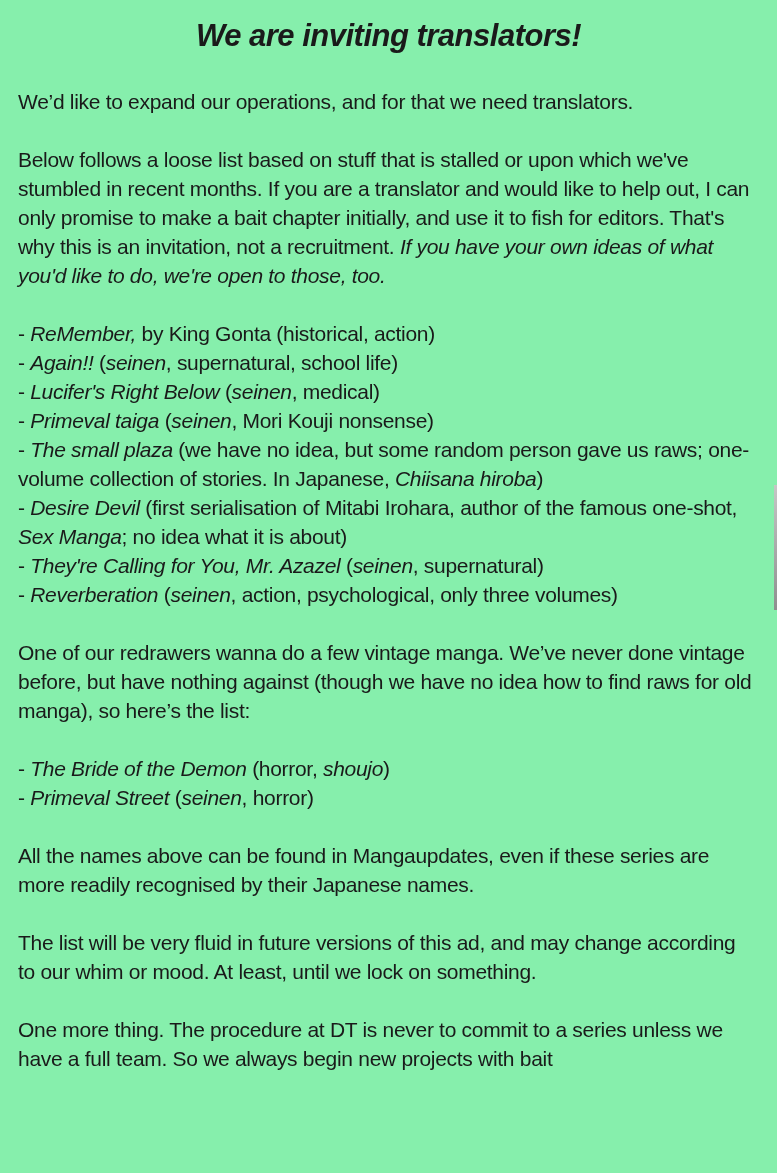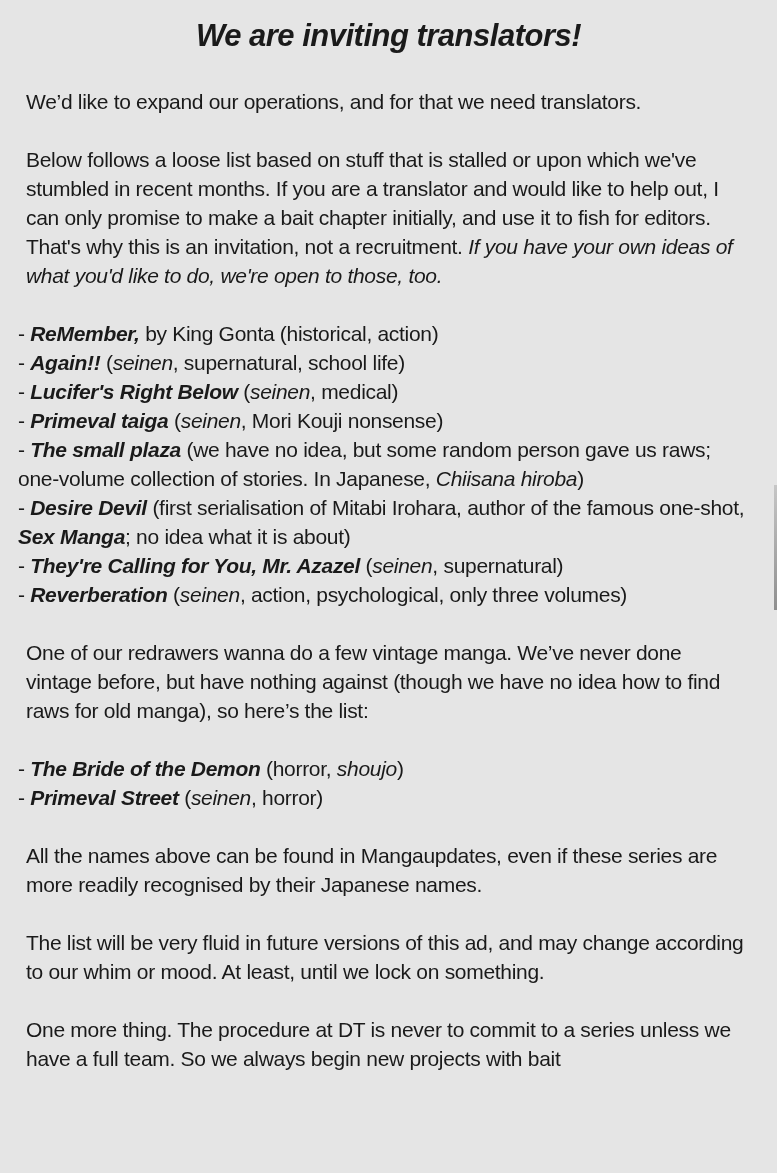--- a/index.html
+++ b/index.html
@@ -5,46 +5,46 @@
   html, body {
     margin: 0;
     padding: 0;
     background: #ffffff;
   }
   .page {
     position: relative;
     width: 777px;
     height: 1173px;
     overflow: hidden;
-    background: #e5e5e5;
+    background: #86efac;
     color: #1a1a1a;
     font-family: "Liberation Sans", "DejaVu Sans", sans-serif;
   }
   .title {
     margin: 14px 30px 0 30px;
     font-size: 31px;
     line-height: 44px;
     font-weight: 700;
     font-style: italic;
     text-align: center;
     letter-spacing: -0.5px;
   }
   .doc {
     padding: 0 20px 0 18px;
     font-size: 21px;
     line-height: 29px;
     letter-spacing: -0.3px;
   }
   .doc p {
-    margin: 29px 8px;
+    margin: 29px 0;
   }
   .doc .list {
     margin: 29px 0;
   }
-  .bi { font-weight: 700; font-style: italic; }
+  .bi { font-weight: 400; font-style: italic; }
   .it { font-style: italic; }
   .scrollbar-thumb {
     position: absolute;
     right: 0px;
     top: 485px;
     width: 3px;
     height: 125px;
     background: linear-gradient(#c6c6c6, #8e8e8e);
   }
 </style>

